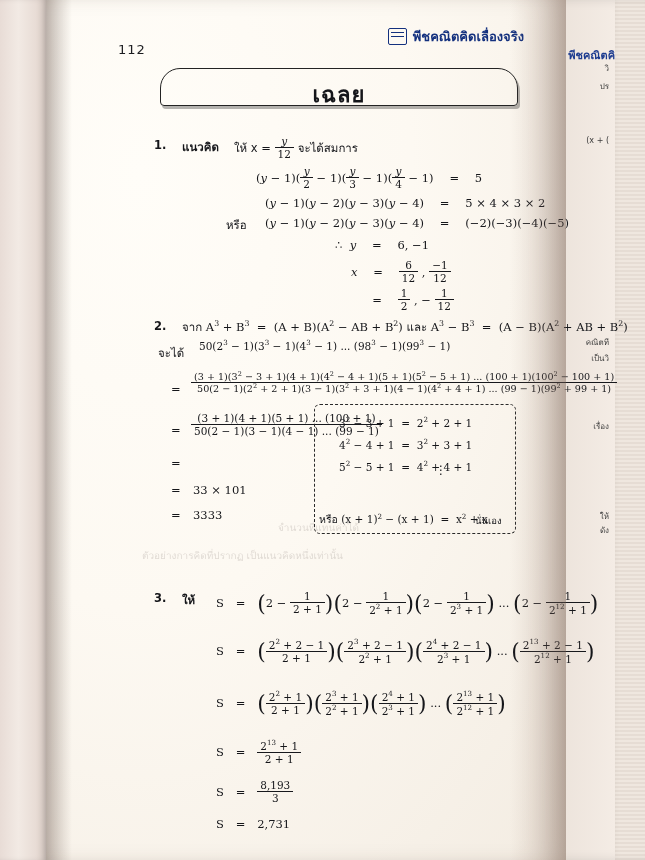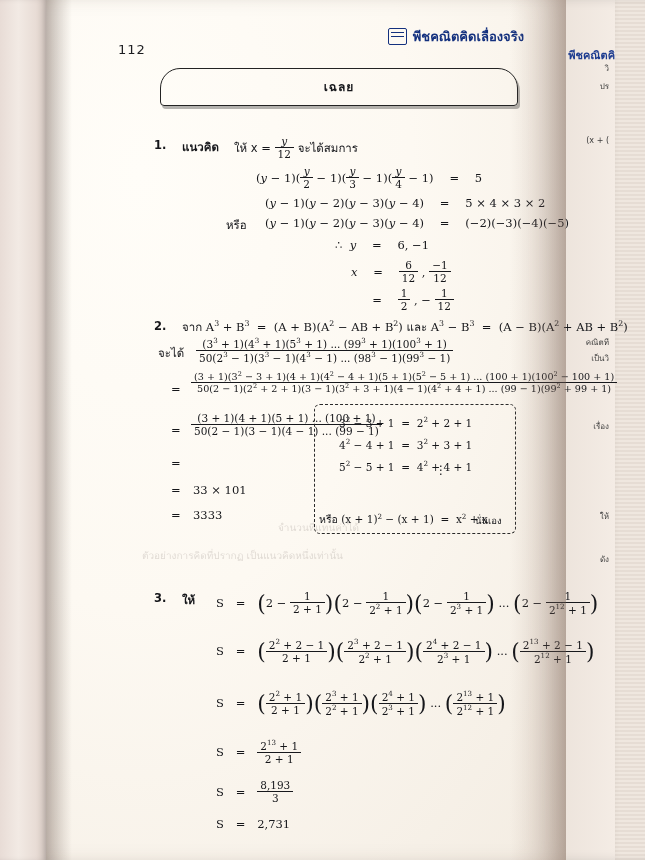--- a/index.html
+++ b/index.html
@@ -67,21 +67,21 @@
     content:"";position:absolute;left:2px;top:3px;right:2px;height:1.4px;background:#13307e;
     box-shadow:0 4px 0 #13307e;
   }
   .banner{
     position:absolute;left:114px;top:68px;width:356px;height:36px;
     border:1.4px solid #232323;border-radius:20px 20px 4px 4px;
     box-shadow:2px 3px 0 rgba(40,40,40,.35);
   }
   .banner span{
     position:absolute;left:0;right:0;top:8px;text-align:center;
-    font-size:12px;font-weight:bold;letter-spacing:1px;
+    font-size:22px;font-weight:bold;letter-spacing:1px;
   }
 
   
   .mi{position:absolute;white-space:nowrap;font-family:"DejaVu Serif", serif;font-size:11.5px;}
   .itn{font-style:italic;}
   .lbl{position:absolute;font-size:11.5px;font-weight:bold;font-family:"DejaVu Sans", sans-serif;}
   .th{font-family:"DejaVu Sans", sans-serif;}
   sup{font-size:.68em;vertical-align:super;}
 
   
@@ -119,21 +119,21 @@
 
 <div class="facing-page">
   <div class="fp-head">พีชคณิตคิ</div>
   <div class="fp-line" style="top:62px;">วิ</div>
   <div class="fp-line" style="top:80px;">ปร</div>
   <div class="fp-line" style="top:136px;">(x + (</div>
   <div class="fp-line" style="top:336px;">คณิตที</div>
   <div class="fp-line" style="top:352px;">เป็นวิ</div>
   <div class="fp-line" style="top:420px;">เรื่อง</div>
   <div class="fp-line" style="top:510px;">ให้</div>
-  <div class="fp-line" style="top:553px;">ดัง</div>
+  <div class="fp-line" style="top:524px;">ดัง</div>
 </div>
 
 <div class="sheet">
   <div class="content">
 
     <div class="pagenum">112</div>
 
     <div class="running-head">
       <span class="rh-icon"></span>
       <span>พีชคณิตคิดเลื่องจริง</span>
@@ -187,21 +187,20 @@
 
     <div class="lbl" style="left:108px;top:319px;">2.</div>
     <div class="mi" style="left:136px;top:318px;">
       <span class="th">จาก</span> A<sup>3</sup> + B<sup>3</sup> &nbsp;=&nbsp; (A + B)(A<sup>2</sup> − AB + B<sup>2</sup>) <span class="th">และ</span> A<sup>3</sup> − B<sup>3</sup> &nbsp;=&nbsp; (A − B)(A<sup>2</sup> + AB + B<sup>2</sup>)
     </div>
 
     <div class="lbl th" style="left:112px;top:344px;font-weight:normal;">จะได้</div>
 
     <div class="mi" style="left:150px;top:338px;">
       <span class="frac fs">
-        <span class="num">(3<sup>3</sup> + 1)(4<sup>3</sup> + 1)(5<sup>3</sup> + 1) ... (99<sup>3</sup> + 1)(100<sup>3</sup> + 1)</span>
         <span class="den">50(2<sup>3</sup> − 1)(3<sup>3</sup> − 1)(4<sup>3</sup> − 1) ... (98<sup>3</sup> − 1)(99<sup>3</sup> − 1)</span>
       </span>
     </div>
 
     <div class="mi" style="left:125px;top:382px;">=</div>
     <div class="mi" style="left:145px;top:372px;">
       <span class="frac" style="font-size:9.6px;">
         <span class="num">(3 + 1)(3<sup>2</sup> − 3 + 1)(4 + 1)(4<sup>2</sup> − 4 + 1)(5 + 1)(5<sup>2</sup> − 5 + 1) ... (100 + 1)(100<sup>2</sup> − 100 + 1)</span>
         <span class="den">50(2 − 1)(2<sup>2</sup> + 2 + 1)(3 − 1)(3<sup>2</sup> + 3 + 1)(4 − 1)(4<sup>2</sup> + 4 + 1) ... (99 − 1)(99<sup>2</sup> + 99 + 1)</span>
       </span>

